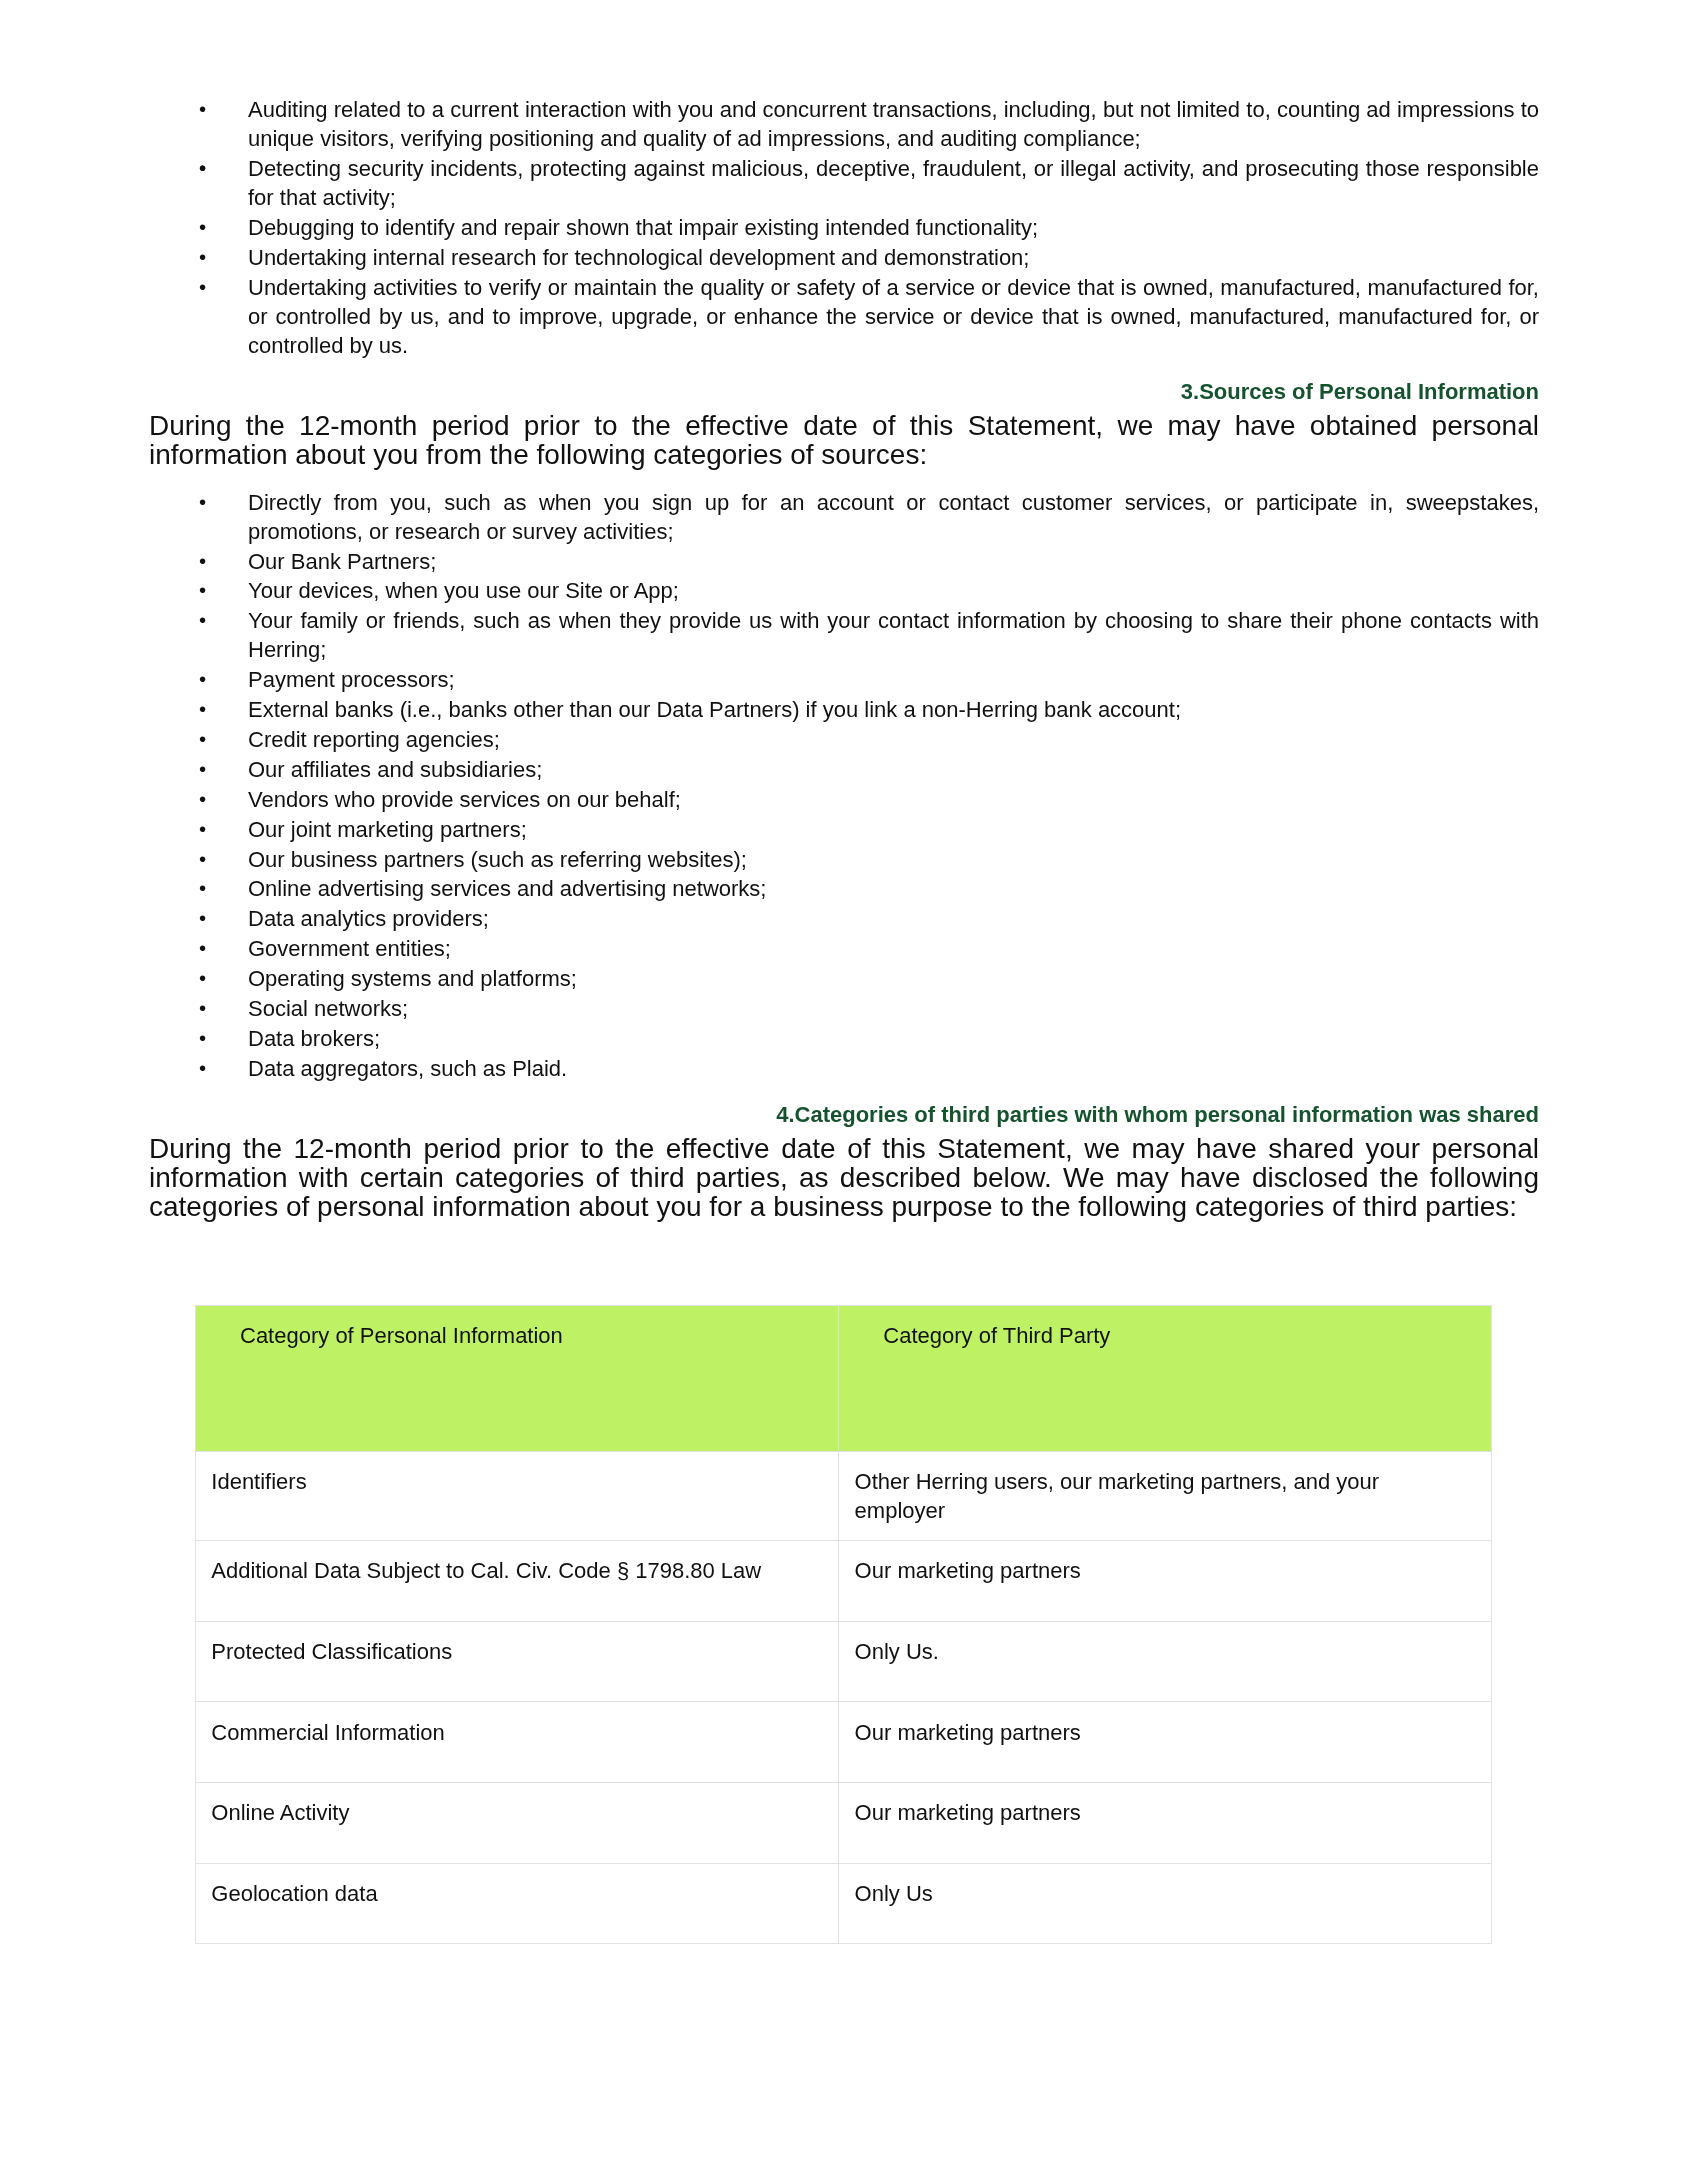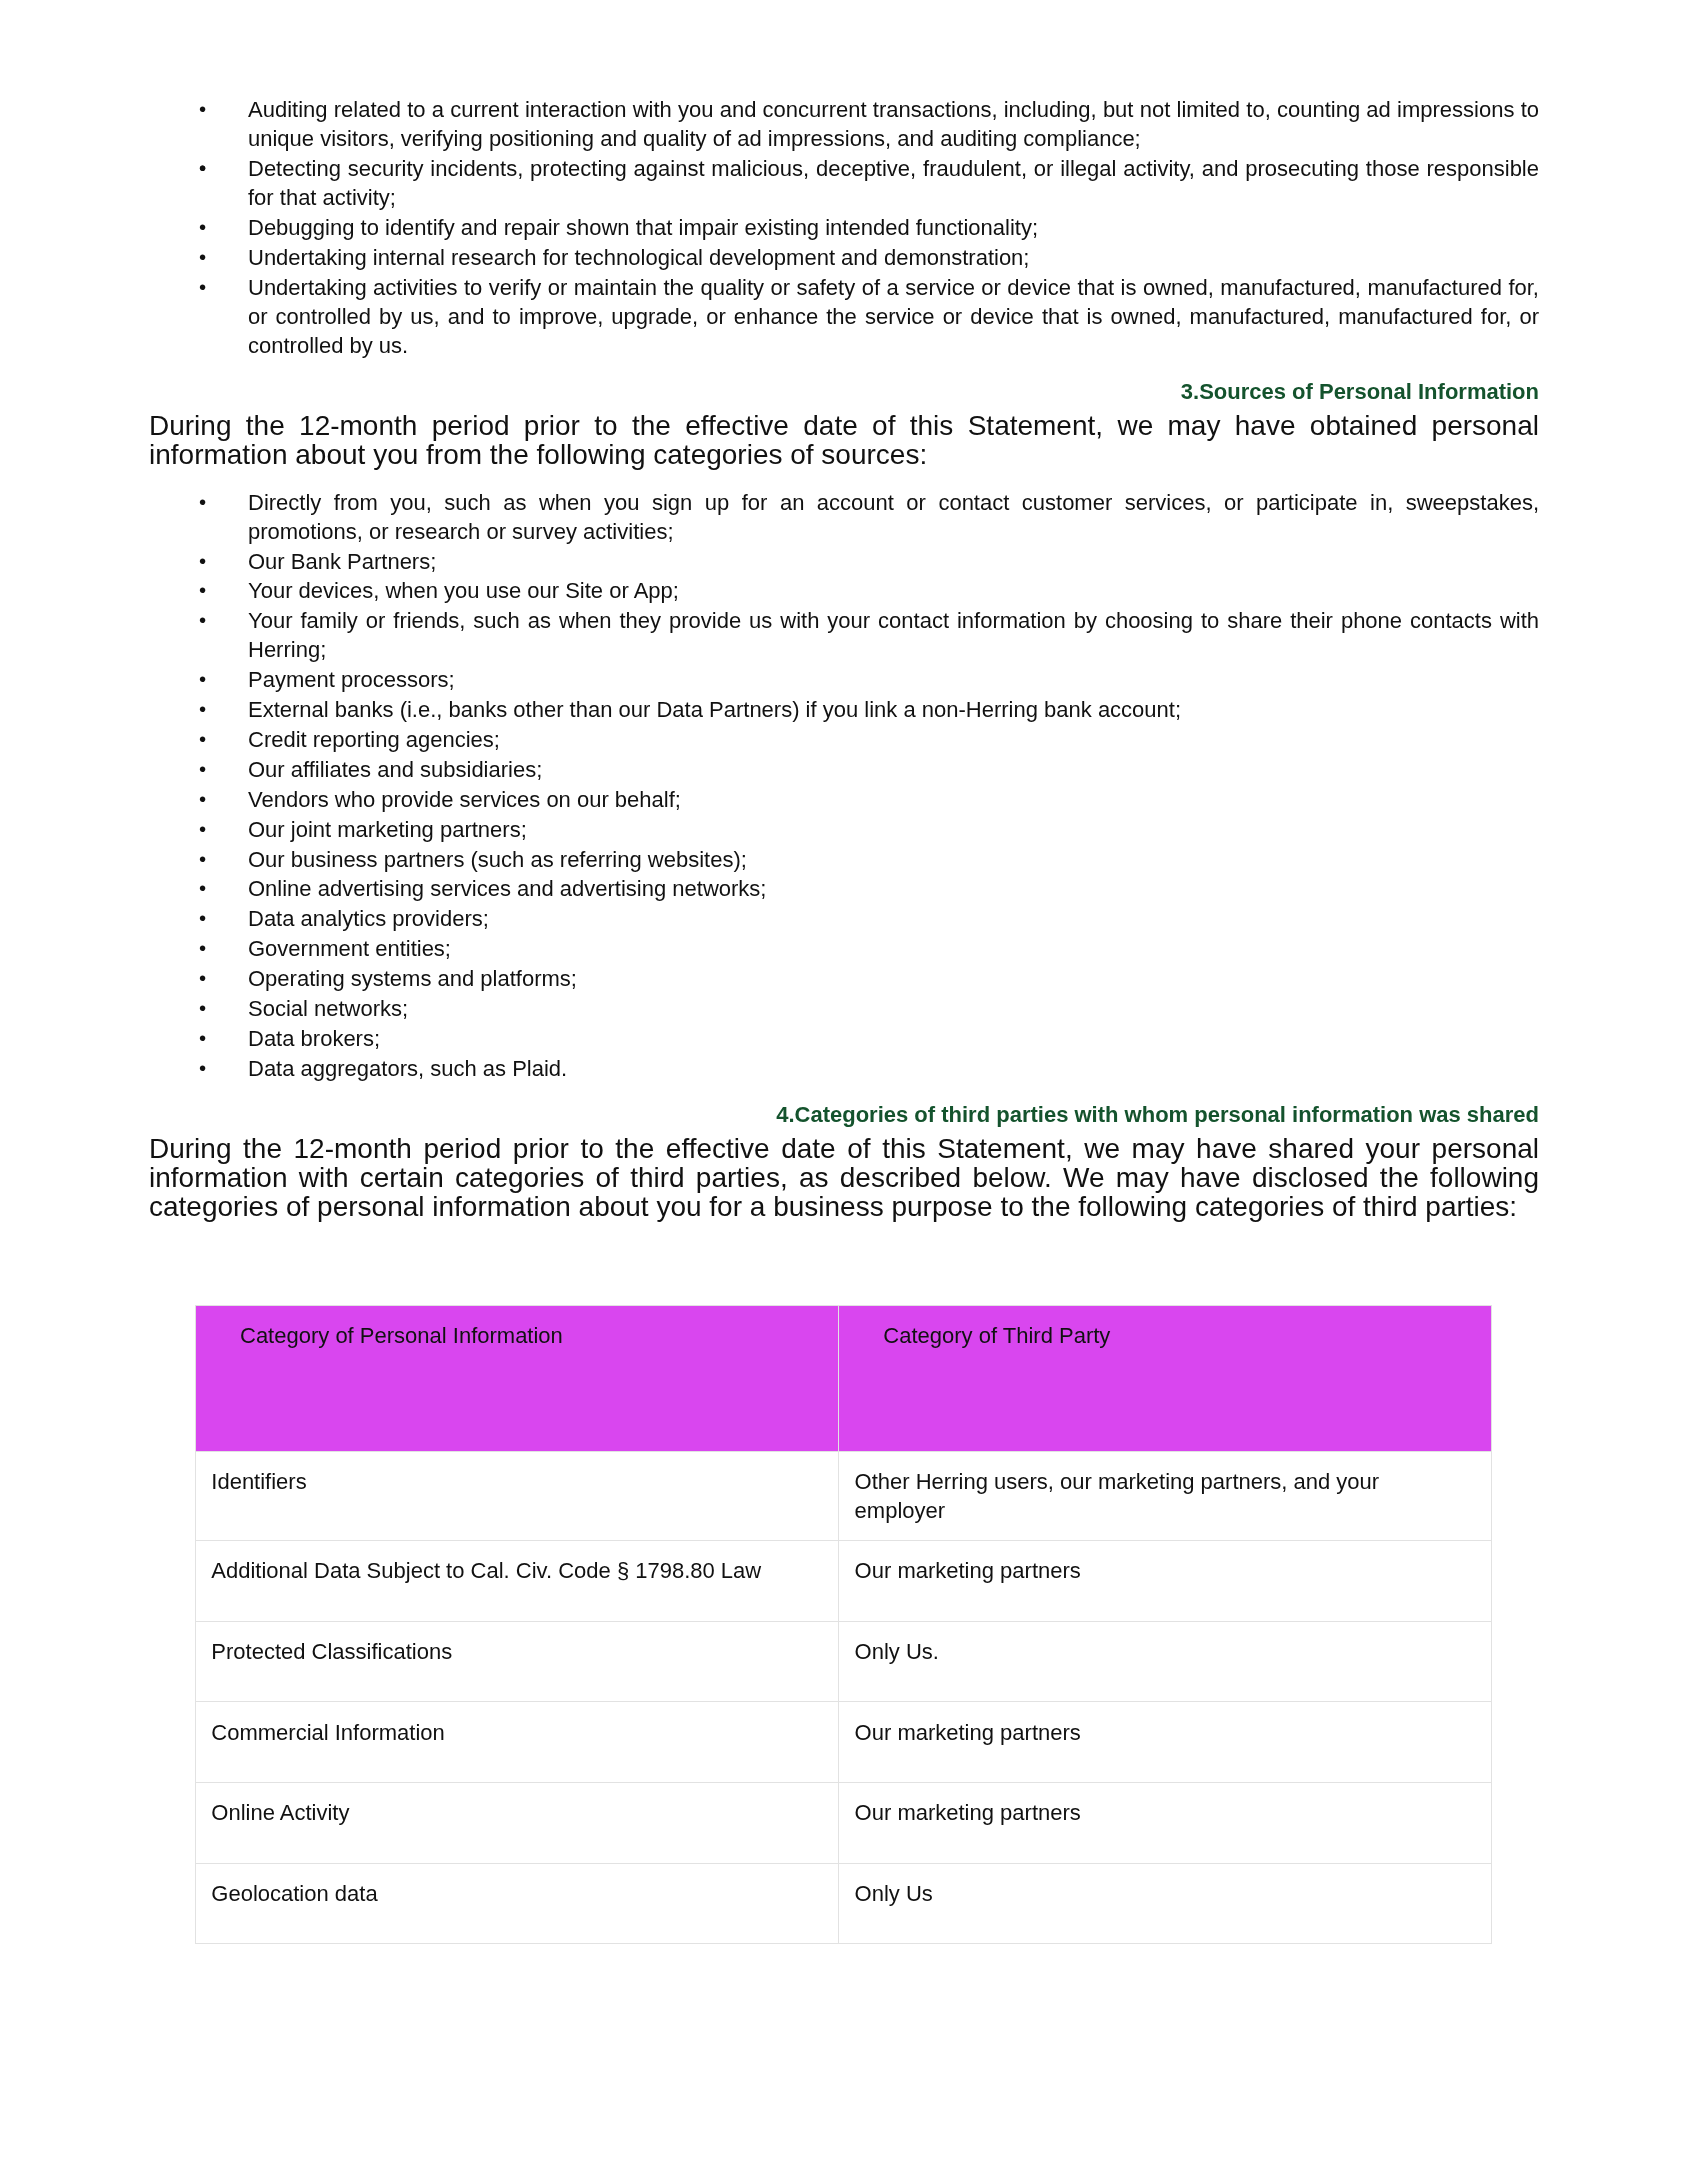--- a/index.html
+++ b/index.html
@@ -28,21 +28,21 @@
     }
     .gap { height: 19px; }
     table.tp {
       position: absolute; left: 195px; top: 1305px; width: 1297px;
       border-collapse: collapse; font-size: 22px;
     }
     table.tp td {
       border: 1.7px solid #e2e2e2; vertical-align: top; padding: 15.3px 15.3px;
       color: #111111; line-height: 29px;
     }
-    table.tp tr.head td { background: #d946ef; height: 114px; padding-left: 44px; }
+    table.tp tr.head td { background: #bef264; height: 114px; padding-left: 44px; }
     table.tp tr.row td { height: 49px; }
     table.tp td.c1 { width: 583px; }
   </style>
 </head>
 <body>
 
 <div class="page">
   <ul class="bullets">
     <li><span class="dot">•</span><span>Auditing related to a current interaction with you and concurrent transactions, including, but not limited to, counting ad impressions to unique visitors, verifying positioning and quality of ad impressions, and auditing compliance;</span></li>
     <li><span class="dot">•</span></li>

